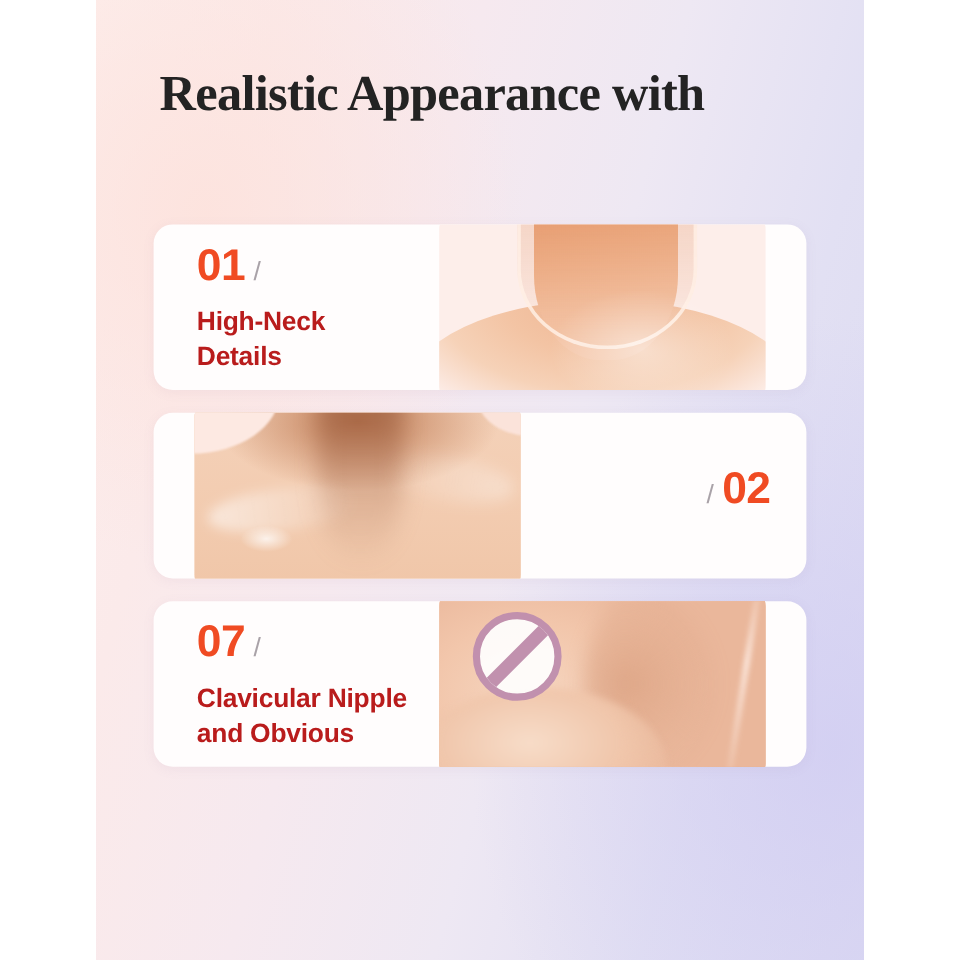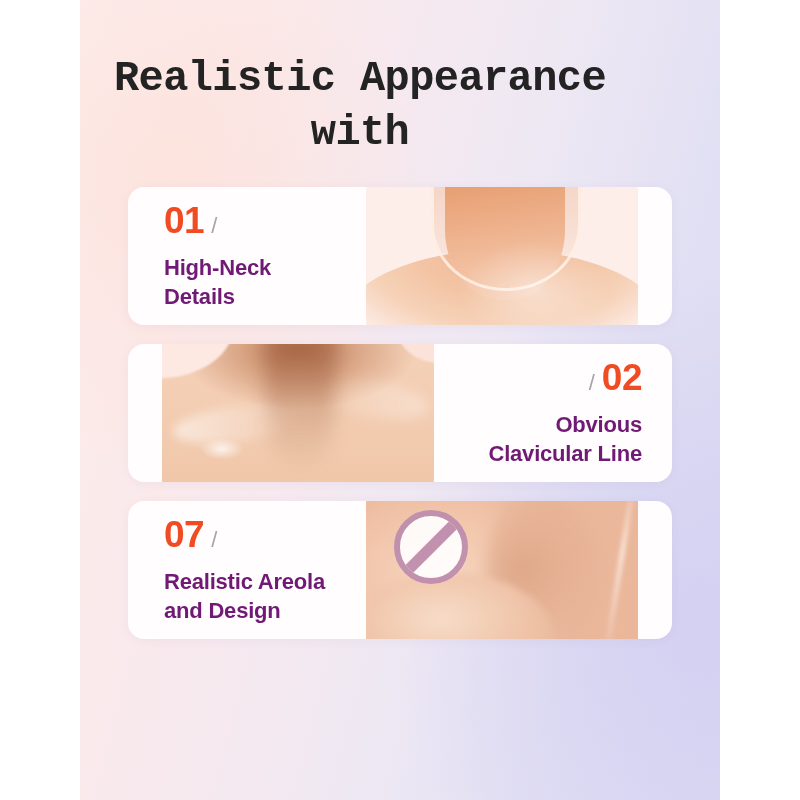--- a/index.html
+++ b/index.html
@@ -42,21 +42,21 @@
   .headline {
     position:absolute;
     left:80px; top:52px;
     width:560px;
     text-align:center;
     color:#232323;
     font-size:42px;
     line-height:54px;
     font-weight:bold;
     letter-spacing:-0.6px;
-    font-family:Liberation Mono, monospace;
+    font-family:Liberation Serif, serif;
   }
   .headline .ln { display:block; }
 
   .cards {
     position:absolute;
     left:128px;
     top:187px;
     width:544px;
   }
 
@@ -104,21 +104,21 @@
     font-size:22px;
     color:#a9a2a8;
     font-weight:400;
     line-height:1;
   }
 
   .label {
     font-size:22px;
     line-height:29px;
     font-weight:bold;
-    color:#701a75;
+    color:#b91c1c;
     letter-spacing:-0.2px;
   }
 
   
   .thumb {
     position:relative;
     width:272px;
     height:157px;
     border-radius:13px;
     overflow:hidden;
@@ -275,45 +275,41 @@
         <div class="sheen"></div>
       </div>
     </div>
 
     <div class="card reverse">
       <div class="card-text">
         <div class="num-row">
           <span class="slash">/</span>
           <span class="num">02</span>
         </div>
-        <div class="label">
-          <span>Obvious</span><br>
-          <span>Clavicular Line</span>
-        </div>
       </div>
       <div class="thumb t2">
         <div class="skin"></div>
         <div class="cornerL"></div>
         <div class="cornerR"></div>
         <div class="shadowV"></div>
         <div class="clavL"></div>
         <div class="clavR"></div>
         <div class="hl"></div>
       </div>
     </div>
 
     <div class="card">
       <div class="card-text">
         <div class="num-row">
           <span class="num">07</span>
           <span class="slash">/</span>
         </div>
         <div class="label">
-          <span>Realistic Areola</span><br>
-          <span>and Design</span>
+          <span>Clavicular Nipple</span><br>
+          <span>and Obvious</span>
         </div>
       </div>
       <div class="thumb t3">
         <div class="skin3"></div>
         <div class="curve"></div>
         <div class="breast"></div>
         <div class="crease"></div>
         <div class="censor">
           <div class="bar"></div>
         </div>

